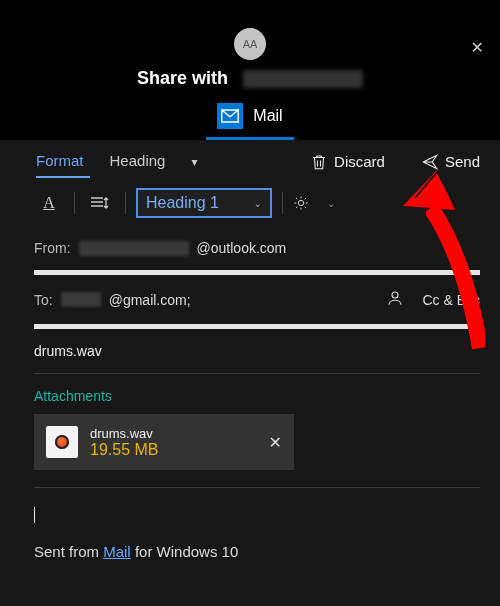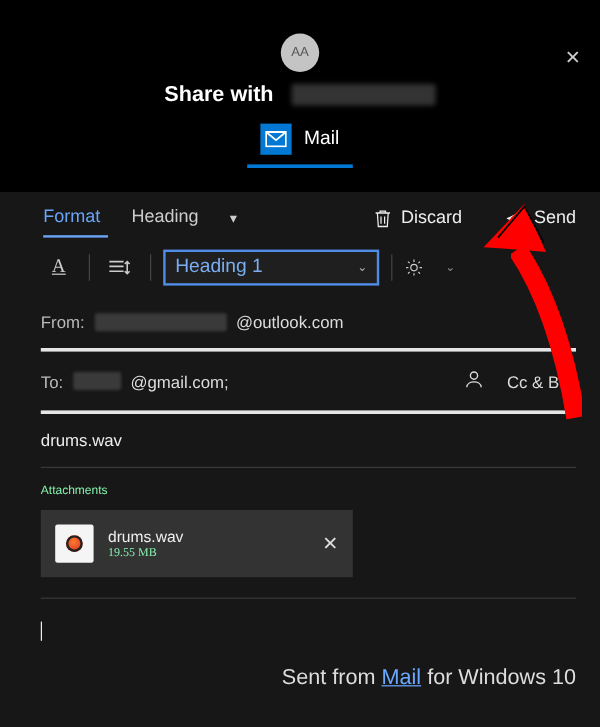--- a/index.html
+++ b/index.html
@@ -23,63 +23,63 @@
   .share-row .redact { display: inline-block; width: 120px; height: 18px; background: #333; border-radius: 2px; filter: blur(2px); vertical-align: middle; }
   .app-tab { display: flex; align-items: center; justify-content: center; gap: 10px; padding-bottom: 8px; margin-bottom: 0; }
   .app-tab .mail-icon {
     width: 26px; height: 26px; background: #0078d4; display: flex; align-items: center; justify-content: center;
   }
   .app-tab .mail-icon svg { width: 18px; height: 14px; }
   .app-tab .lbl { font-size: 16px; }
   .app-tab-underline { width: 88px; height: 3px; background: #0078d4; margin: 0 auto; }
 
   .content { background: #171717; padding: 0; min-height: 480px; position: relative; }
-  .tabs-row { display: flex; align-items: center; justify-content: space-between; padding: 6px 20px 0 36px; margin-top: 20px; }
+  .tabs-row { display: flex; align-items: center; justify-content: space-between; padding: 6px 20px 0 36px; }
   .tabs-left { display: flex; align-items: center; gap: 26px; }
   .tab { font-size: 15px; padding: 6px 0 8px 0; color: #ccc; cursor: pointer; }
   .tab.active { color: #6aa4f7; }
   .chev { color: #ccc; font-size: 12px; cursor: pointer; }
   .tabs-right { display: flex; align-items: center; gap: 36px; }
   .action-btn { display: flex; align-items: center; gap: 6px; color: #eee; font-size: 15px; cursor: pointer; }
   .action-btn svg { width: 18px; height: 18px; stroke: #eee; fill: none; stroke-width: 1.4; }
   .tab-underline { height: 2px; width: 54px; background: #6aa4f7; margin-left: 36px; margin-top: -1px; }
 
   .toolbar { display: flex; align-items: center; gap: 10px; padding: 10px 20px 6px 34px; }
   .toolbar .iconbtn { width: 30px; height: 30px; display: flex; align-items: center; justify-content: center; color: #ccc; font-size: 16px; border: none; cursor: pointer; }
   .toolbar .sep { width: 1px; height: 22px; background: #444; }
   .style-dd {
-    width: 180px; height: 30px; background: #1f1f1f; border: 2px solid #4f8de6;
+    width: 136px; height: 30px; background: #1f1f1f; border: 2px solid #4f8de6;
     display: flex; align-items: center; justify-content: space-between;
     padding: 0 8px; color: #7aaef0; font-size: 16px; cursor: pointer;
   }
   .style-dd .dd-chev { font-size: 10px; color: #aaa; }
   .toolbar .sun-dd { display: flex; align-items: center; gap: 18px; color: #ccc; cursor: pointer; }
 
   .fields { padding: 2px 20px 0 34px; }
-  .field-row { display: flex; align-items: center; gap: 8px; padding: 14px 0; border-bottom: 3px solid #e5e5e5; font-size: 14px; color: #ddd;}
+  .field-row { display: flex; align-items: center; gap: 8px; padding: 14px 0; border-bottom: 5px solid #e5e5e5; font-size: 14px; color: #ddd;}
   .field-row .label { color: #bbb; }
   .field-row .redact2 { display: inline-block; width: 110px; height: 15px; background: #3a3a3a; border-radius: 2px; filter: blur(1.5px); }
   .field-row.to-row { justify-content: space-between; }
   .to-left { display: flex; align-items: center; gap: 8px; }
   .to-right { display: flex; align-items: center; gap: 18px; color: #ddd; }
   .to-right svg { width: 18px; height: 18px; stroke: #ddd; fill: none; stroke-width: 1.5; }
   .subject-row { font-size: 14px; color: #eee; padding: 14px 0; border-bottom: 1px solid #3a3a3a; }
-  .att-row { font-size: 10px; color: #86efac; padding: 14px 0 10px 0; }
+  .att-row { font-size: 14px; color: #14b8a6; padding: 14px 0 10px 0; }
   .att-chip { width: 260px; height: 56px; background: #333; display: flex; align-items: center; padding: 0 12px; gap: 12px; }
   .att-chip .thumb { width: 32px; height: 32px; background: #f5f5f5; border-radius: 2px; display: flex; align-items: center; justify-content: center; }
   .att-chip .thumb .dot { width: 14px; height: 14px; border-radius: 50%; background: radial-gradient(circle at 45% 40%, #ff7a2f, #c22); box-shadow: 0 0 0 2px #222 inset; }
   .att-chip .info { flex: 1; }
   .att-chip .name { font-size: 13px; color: #eee; }
-  .att-chip .size { font-size: 10px; color: #86efac; font-family: Liberation Serif, serif; }
+  .att-chip .size { font-size: 16px; color: #eab308; }
   .att-chip .xbtn { color: #ddd; font-size: 16px; cursor: pointer; }
   .att-under { border-bottom: 1px solid #3a3a3a; height: 14px; margin-top: 4px; }
 
   .body-area { padding: 18px 20px 0 34px; font-size: 14px; color: #eee; }
   .cursor { display: inline-block; width: 1px; height: 16px; background: #eee; vertical-align: middle; }
-  .signature { padding: 20px 20px 0 34px; font-size: 18px; color: #ddd; text-align: right; }
+  .signature { padding: 20px 20px 0 34px; font-size: 15px; color: #ddd; }
   .signature a { color: #6aa9ff; text-decoration: underline; }
 
   
   .arrow-svg { position: absolute; top: 130px; left: 395px; pointer-events: none; }
 </style>
 </head>
 <body>
 
 <div class="container">
   <div class="close-btn">✕</div>

